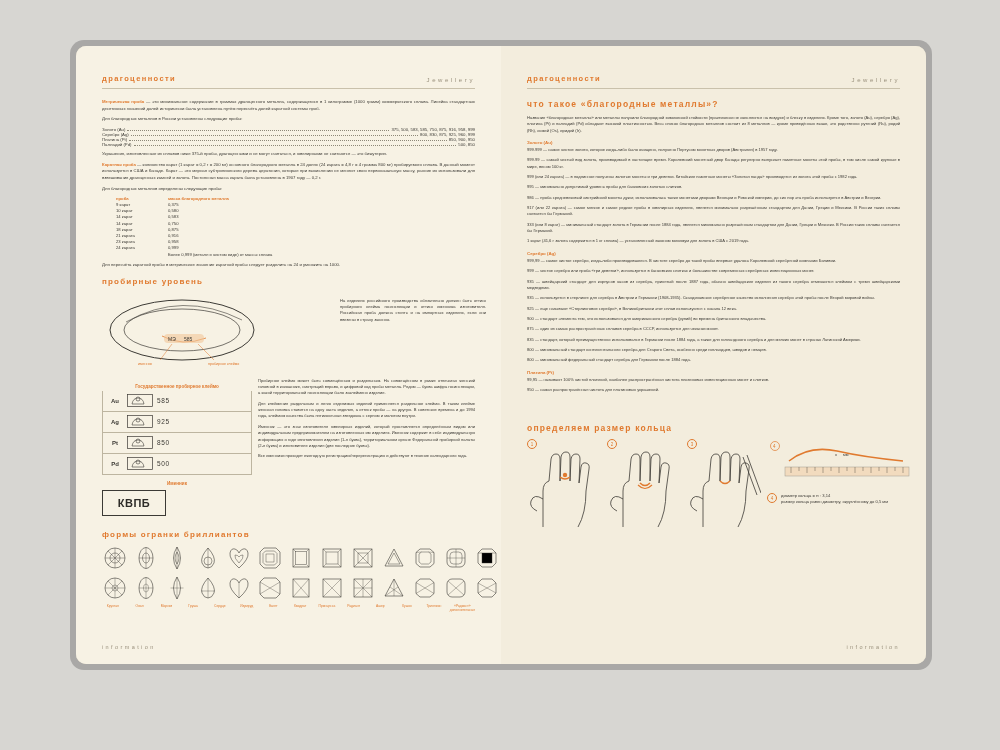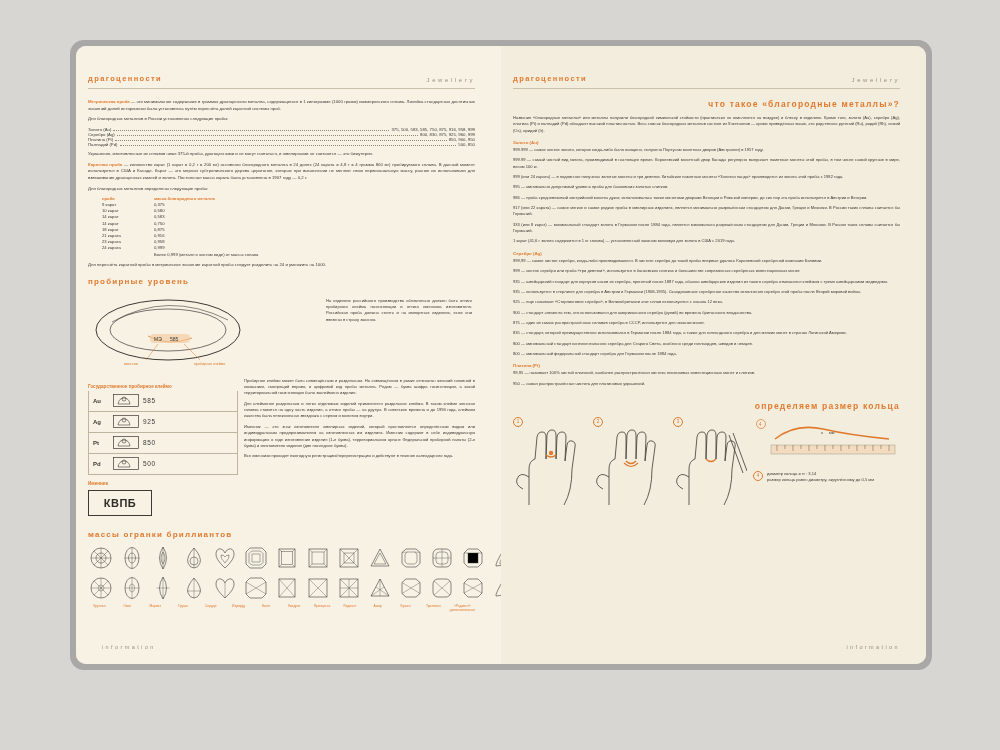--- a/index.html
+++ b/index.html
@@ -7,54 +7,54 @@
 
   .page-shadow{
     position:absolute;left:70px;top:40px;width:862px;height:630px;
     background:#a9a8a6;border-radius:14px;
   }
   .spread{
     position:absolute;left:76px;top:46px;width:850px;height:618px;
     background:#f6f1e3;border-radius:10px;display:flex;overflow:hidden;
     box-shadow:inset 0 0 0 1px #cfc9b8;
   }
-  .leaf{position:relative;width:425px;height:618px;box-sizing:border-box;padding:28px 26px 20px 12px;}
+  .leaf{position:relative;width:425px;height:618px;box-sizing:border-box;padding:28px 26px 20px 26px;}
   .leaf.left{background:#f7f2e4;}
   .leaf.right{background:#f3eddd;}
   .gutter{position:absolute;left:424px;top:0;width:3px;height:618px;
     background:linear-gradient(90deg,#e3dcc8,#cfc7b2,#e9e3d2);}
 
   
   .hdr{display:flex;justify-content:space-between;align-items:flex-end;
        border-bottom:1px solid #c9c1ab;padding-bottom:5px;margin-bottom:10px;}
   .hdr .ru{color:#e07a2f;font-size:7.5px;letter-spacing:1.4px;font-weight:bold;text-transform:lowercase;}
   .hdr .en{color:#9b927e;font-size:6px;letter-spacing:2.6px;}
 
   .sec-title{color:#e07a2f;font-size:8px;letter-spacing:1.2px;font-weight:bold;margin:8px 0 6px 0;}
   .sec-title.big{font-size:8.5px;}
-  .sec-title.right-al{text-align:right;}
+  .sec-title.right-al{}
 
   p.t{font-size:4.3px;line-height:1.55;color:#3c3a35;margin:0 0 4px 0;text-align:justify;}
   p.t.small{font-size:4.1px;}
   .lead{color:#e07a2f;font-weight:bold;}
   .dots{display:flex;align-items:baseline;font-size:4.3px;color:#3c3a35;}
   .dots .lab{white-space:nowrap;}
   .dots .fill{flex:1;border-bottom:1px dotted #8d8878;margin:0 2px 1px 2px;height:0;}
   .dots .val{white-space:nowrap;}
 
   .tbl{margin:4px 0 4px 14px;}
   .tbl .hrow{display:flex;font-size:4.2px;color:#e07a2f;font-weight:bold;margin-bottom:1px;}
   .tbl .hrow span:first-child{width:52px;}
   .tbl .row{display:flex;font-size:4.2px;color:#3c3a35;line-height:1.45;}
   .tbl .row span:first-child{width:52px;}
 
   
   .ring-box{margin:6px 0 8px 0;position:relative;height:78px;}
   .hallmark-table{display:flex;gap:6px;margin-top:4px;}
-  .hm-left{width:150px;}
+  .hm-left{width:150px;text-align:center;}
   .hm-row{display:flex;align-items:center;gap:4px;border:1px solid #bdb5a0;border-top:none;height:21px;padding:0 4px;box-sizing:border-box;}
   .hm-row:first-child{border-top:1px solid #bdb5a0;}
   .hm-sym{width:16px;font-size:6px;color:#3c3a35;font-weight:bold;}
   .hm-ic{width:26px;height:13px;}
   .hm-num{font-size:6.5px;color:#3c3a35;letter-spacing:.6px;}
   .hm-text{flex:1;}
 
   .kvpb{border:1.4px solid #3c3a35;width:62px;height:24px;display:flex;align-items:center;justify-content:center;
         font-size:11px;font-weight:bold;letter-spacing:.5px;color:#2e2c28;margin:4px 0 6px 0;}
 
@@ -248,21 +248,21 @@
         <div class="kvpb">КВПБ</div>
       </div>
       <div class="hm-text">
         <p class="t small">Пробирное клеймо может быть совмещённым и раздельным. На совмещённом в рамке отпечатан женский головной в кокошнике, смотрящий вправо, и цифровой код пробы металла. Рядом — буква шифра госинспекции, а какой территориальной госинспекции было заклеймено изделие.</p>
         <p class="t small">Для клеймения раздельным и легко отделимых изделий применяется раздельное клеймо. В таком клейме женская головка ставится на одну часть изделия, а оттиск пробы — на другую. В советское времена и до 1994 года, клеймом качества была пятиконечная звездочка с серпом и молотом внутри.</p>
         <p class="t small">Именник — это знак изготовителя ювелирных изделий, который проставляется определённым видом или индивидуальным предпринимателем на изготовленных им изделиях. Именник содержит в себе индивидуальную информацию о годе изготовления изделия (1-я буква), территориальном органе Федеральной пробирной палаты (2-я буква) и изготовителе изделия (две последние буквы).</p>
         <p class="t small">Все именники проходят ежегодную регистрацию/перерегистрацию и действуют в течение календарного года.</p>
       </div>
     </div>
 
-    <div class="sec-title">массы огранки бриллиантов</div>
+    <div class="sec-title">формы огранки бриллиантов</div>
 
     <div class="shapes">
       <div class="srow">
         <div class="scell">
             <svg width="26" height="24" viewBox="0 0 26 24">
               <circle cx="13" cy="12" r="10" fill="none" stroke="#3c3a35" stroke-width="0.6"></circle>
               <circle cx="13" cy="12" r="5" fill="none" stroke="#3c3a35" stroke-width="0.5"></circle>
               <g stroke="#3c3a35" stroke-width="0.4">
                 <line x1="3" y1="12" x2="23" y2="12"></line>
                 <line x1="13" y1="2" x2="13" y2="22"></line>
@@ -567,21 +567,21 @@
     <p class="t">900 — стандарт элемента тем, что использовался для американского серебра (рупий) во времена британского владычества.</p>
     <p class="t">875 — один из самых распространённых сплавов серебра в СССР, используется для чеканки монет.</p>
     <p class="t">835 — стандарт, который преимущественно использовался в Германии после 1884 года, а также для голландского серебра и для мелких монет в странах Латинской Америки.</p>
     <p class="t">800 — минимальный стандарт континентального серебра для Старого Света, особенно среди голландцев, шведов и немцев.</p>
     <p class="t">800 — минимальный федеральный стандарт серебра для Германии после 1884 года.</p>
 
     <div class="grp">Платина (Pt)</div>
     <p class="t">99,95 — называют 100% чистой платиной, наиболее распространённая чистота платиновых инвестиционных монет и слитков.</p>
     <p class="t">950 — самая распространённая чистота для платиновых украшений.</p>
 
-    <div class="sec-title big right-al" style="margin-top:14px">определяем размер кольца</div>
+    <div class="sec-title big right-al" style="margin-top:30px">определяем размер кольца</div>
 
     <div class="hands">
 
       <div class="hand">
         <div class="num-badge">1</div>
         <svg width="74" height="78" viewBox="0 0 74 78">
           <g fill="none" stroke="#3c3a35" stroke-width="0.8">
             <path d="M16 76 V40 q0-8 6-10 l2-22 q1-5 5-5 q4 0 4 5 l0 22"></path>
             <path d="M33 30 l1-24 q1-5 5-5 q4 0 4 5 l0 24"></path>
             <path d="M43 30 l1-22 q1-5 5-5 q4 0 4 5 l-1 24"></path>

